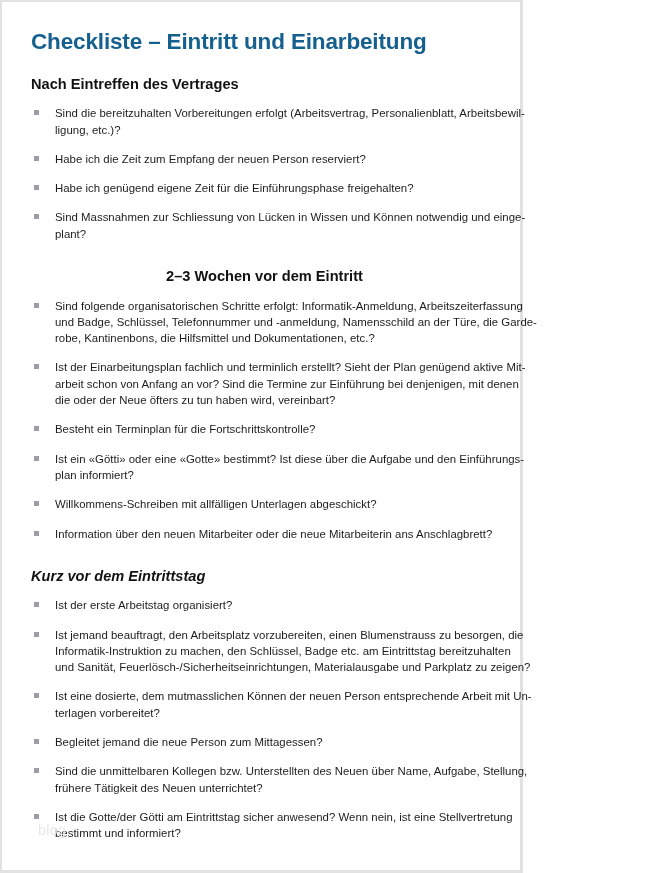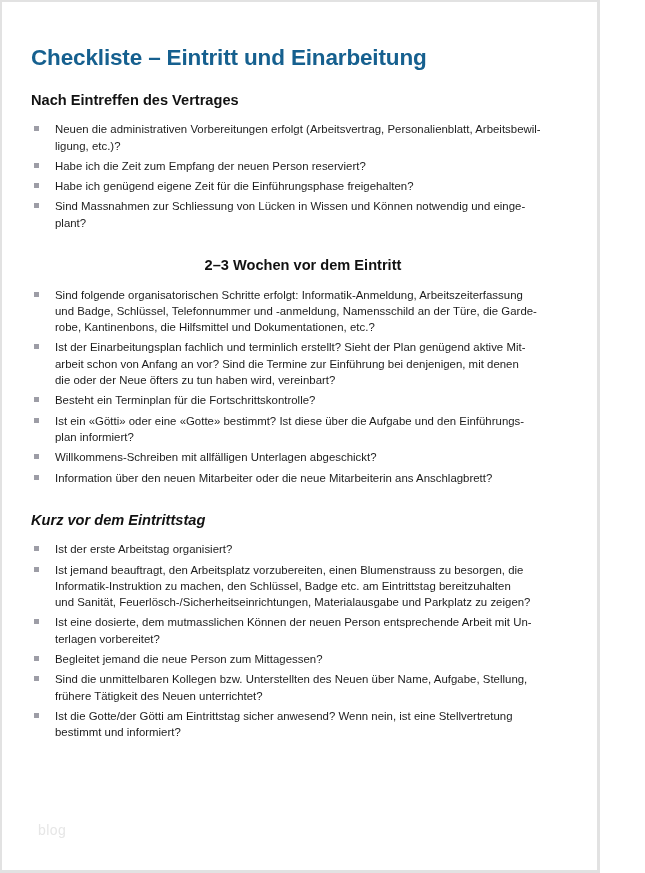--- a/index.html
+++ b/index.html
@@ -9,27 +9,27 @@
   }
   body {
     width: 645px;
     height: 873px;
     font-family: "Liberation Sans", sans-serif;
     overflow: hidden;
   }
   .page {
     position: relative;
     box-sizing: border-box;
-    width: 600px;
+    width: 523px;
     height: 873px;
     background: #ffffff;
     border: 2px solid #e2e2e2;
     border-right-width: 3px;
     border-bottom-width: 3px;
-    padding: 42px 22px 0 29px;
+    padding: 26px 22px 0 29px;
   }
   .doc-title {
     color: #16608f;
     font-size: 22.5px;
     font-weight: bold;
     letter-spacing: -0.15px;
     line-height: 1.1;
     margin: 0 0 0 0;
     padding-top: 2px;
   }
@@ -48,21 +48,21 @@
   #section-2 .section-heading { padding-top: 26px; font-style: italic; }
 
   ul.check-list {
     list-style: none;
     margin: 0;
     padding: 0;
   }
   ul.check-list > li {
     position: relative;
     padding-left: 24px;
-    margin-top: 4px;
+    margin-top: 13px;
     color: #1c1c1c;
     font-size: 11.4px;
     line-height: 16.3px;
     letter-spacing: 0.02px;
   }
   #section-0 ul.check-list > li:first-child,
   #section-1 ul.check-list > li:first-child,
   #section-2 ul.check-list > li:first-child {
     margin-top: 12px;
   }
@@ -93,21 +93,21 @@
 <body>
 
 <div class="page">
 
   <h1 class="doc-title">Checkliste – Eintritt und Einarbeitung</h1>
 
   <div class="sections-container">
       <section class="section" id="section-0">
         <h2 class="section-heading">Nach Eintreffen des Vertrages</h2>
         <ul class="check-list">
-          <li><span class="bullet-square"></span><span><span class="line">Neuen die administrativen Vorbereitungen erfolgt (Arbeitsvertrag, Personalienblatt, Arbeitsbewil-</span><span class="line">ligung, etc.)?</span></span></li>
+          <li><span class="bullet-square"></span><span><span class="line">Sind die bereitzuhalten Vorbereitungen erfolgt (Arbeitsvertrag, Personalienblatt, Arbeitsbewil-</span><span class="line">ligung, etc.)?</span></span></li>
           <li><span class="bullet-square"></span><span><span class="line">Habe ich die Zeit zum Empfang der neuen Person reserviert?</span></span></li>
           <li><span class="bullet-square"></span><span><span class="line">Habe ich genügend eigene Zeit für die Einführungsphase freigehalten?</span></span></li>
           <li><span class="bullet-square"></span><span><span class="line">Sind Massnahmen zur Schliessung von Lücken in Wissen und Können notwendig und einge-</span><span class="line">plant?</span></span></li>
         </ul>
       </section>
       <section class="section" id="section-1">
         <h2 class="section-heading">2–3 Wochen vor dem Eintritt</h2>
         <ul class="check-list">
           <li><span class="bullet-square"></span><span><span class="line">Sind folgende organisatorischen Schritte erfolgt: Informatik-Anmeldung, Arbeitszeiterfassung</span><span class="line">und Badge, Schlüssel, Telefonnummer und -anmeldung, Namensschild an der Türe, die Garde-</span><span class="line">robe, Kantinenbons, die Hilfsmittel und Dokumentationen, etc.?</span></span></li>
           <li><span class="bullet-square"></span><span><span class="line">Ist der Einarbeitungsplan fachlich und terminlich erstellt? Sieht der Plan genügend aktive Mit-</span><span class="line">arbeit schon von Anfang an vor? Sind die Termine zur Einführung bei denjenigen, mit denen</span><span class="line">die oder der Neue öfters zu tun haben wird, vereinbart?</span></span></li>

